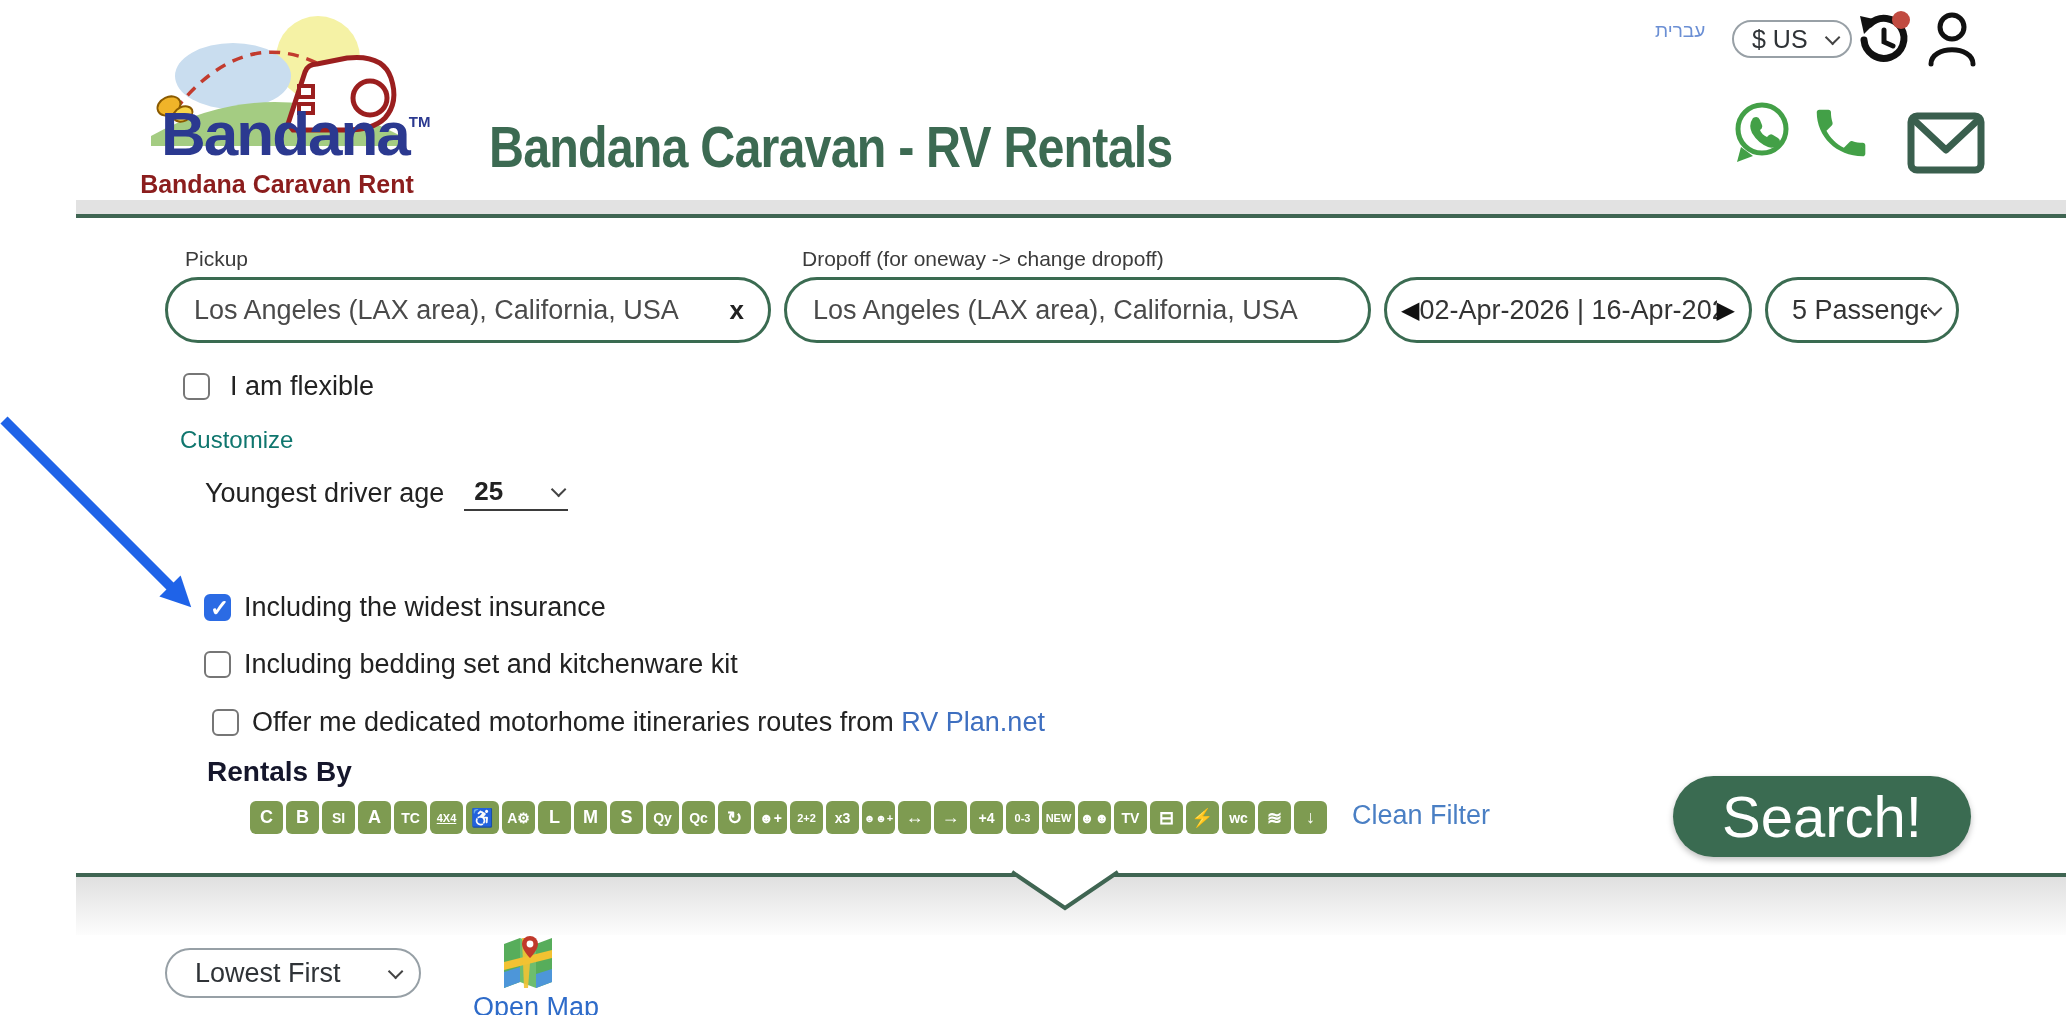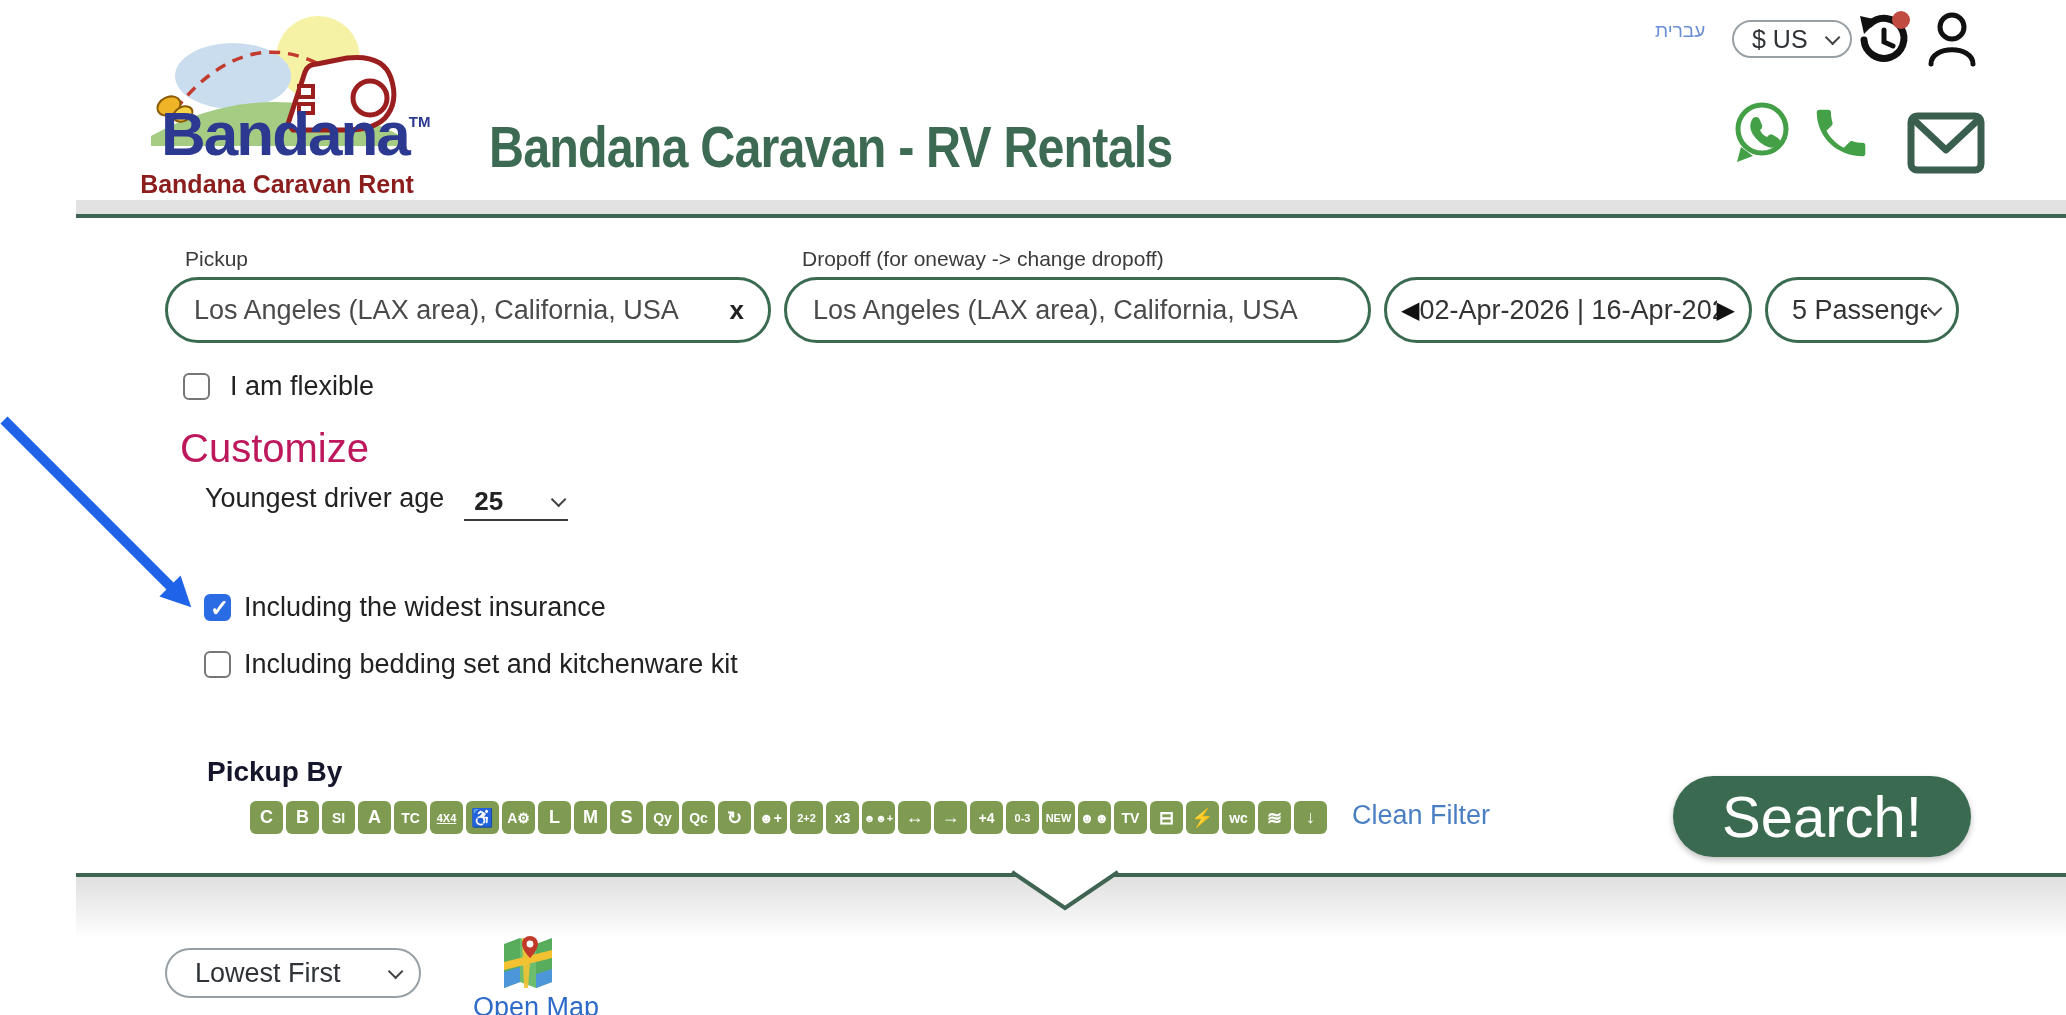--- a/index.html
+++ b/index.html
@@ -40,24 +40,24 @@
   .date-pill .val { text-align:center; color:#333; }
   .pax-pill { left:1765px; width:194px; padding:0 18px 0 24px; cursor:pointer; }
   .pax-pill .val { color:#333; }
 
   .checkrow { position:absolute; display:flex; align-items:center; gap:13px; }
   .checkbox { width:27px; height:27px; border:2.5px solid #767676; border-radius:6px; background:#fff; cursor:pointer; flex:0 0 auto; position:relative; }
   .checkbox.checked { background:#2b6be4; border-color:#2b6be4; }
   .checkbox.checked::after { content:"✓"; position:absolute; left:4px; top:-1px; color:#fff; font-size:23px; font-weight:bold; }
   .checklabel { font-size:27px; color:#222; white-space:nowrap; }
 
-  .customize-link { position:absolute; left:180px; top:426px; font-size:40px; color:#be185d; cursor:pointer; }
+  .customize-link { position:absolute; left:180px; top:426px; font-size:24px; color:#0f766e; cursor:pointer; }
 
   .inline-row { position:absolute; display:flex; align-items:center; }
-  .ul-select { border-bottom:2px solid #3b3b3b; display:flex; align-items:center; cursor:pointer; padding:0 6px 2px 10px;margin-top:10px; }
+  .ul-select { border-bottom:2px solid #3b3b3b; display:flex; align-items:center; cursor:pointer; padding:0 6px 2px 10px; }
   .ul-select .val { font-size:26px; font-weight:bold; color:#222; flex:1; }
   .ul-input { border-bottom:2px solid #3b3b3b; padding:0 6px 2px 6px; font-size:26px; color:#333; }
 
   .filter-title { position:absolute; left:207px; top:756px; font-size:28px; font-weight:bold; color:#15162b; }
   .filter-icons { position:absolute; left:250px; top:801px; display:flex; gap:3px; }
   .ficon { width:33px; height:33px; background:#7e9b51; border-radius:6px; color:#fff; font-weight:bold; display:flex; align-items:center; justify-content:center; cursor:pointer; }
   .clean-filter { position:absolute; left:1352px; top:800px; font-size:27px; color:#4a7fc4; cursor:pointer; }
 
   .search-btn { position:absolute; left:1673px; top:776px; width:298px; height:81px; background:#3a6b51; border:none; border-radius:41px; color:#fff; font-size:58px; font-family:"Liberation Sans",sans-serif; cursor:pointer; box-shadow:0 3px 6px rgba(0,0,0,0.25); }
 
@@ -190,22 +190,26 @@
   <div class="checkrow" style="left:204px; top:592px;">
     <div class="checkbox checked"></div>
     <div class="checklabel">Including the widest insurance</div>
   </div>
 
   <div class="checkrow" style="left:204px; top:649px;">
     <div class="checkbox"></div>
     <div class="checklabel">Including bedding set and kitchenware kit</div>
   </div>
 
-
-  <div class="filter-title">Pickup By</div>
+  <div class="checkrow" style="left:212px; top:707px;">
+    <div class="checkbox"></div>
+    <div class="checklabel"><span>Offer me dedicated motorhome itineraries routes from</span> <a style="color:#3e6fc0; cursor:pointer;">RV Plan.net</a></div>
+  </div>
+
+  <div class="filter-title">Rentals By</div>
   <div class="filter-icons">
       <div class="ficon" style="font-size: 18px;">C</div>
       <div class="ficon" style="font-size: 18px;">B</div>
       <div class="ficon" style="font-size: 14px;">SI</div>
       <div class="ficon" style="font-size: 18px;">A</div>
       <div class="ficon" style="font-size: 14px;">TC</div>
       <div class="ficon" style="font-size: 11px; text-decoration: underline;">4X4</div>
       <div class="ficon" style="font-size: 18px;">♿</div>
       <div class="ficon" style="font-size: 14px;">A⚙</div>
       <div class="ficon" style="font-size: 18px;">L</div>

